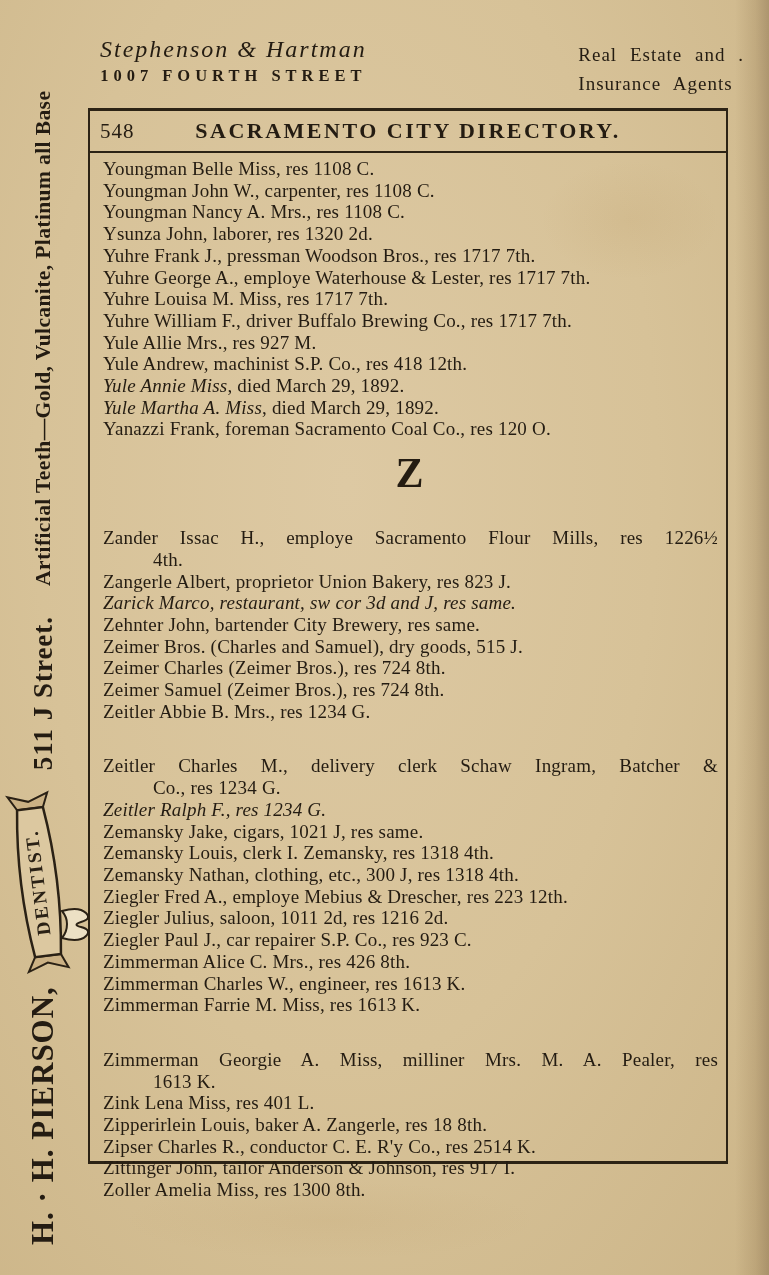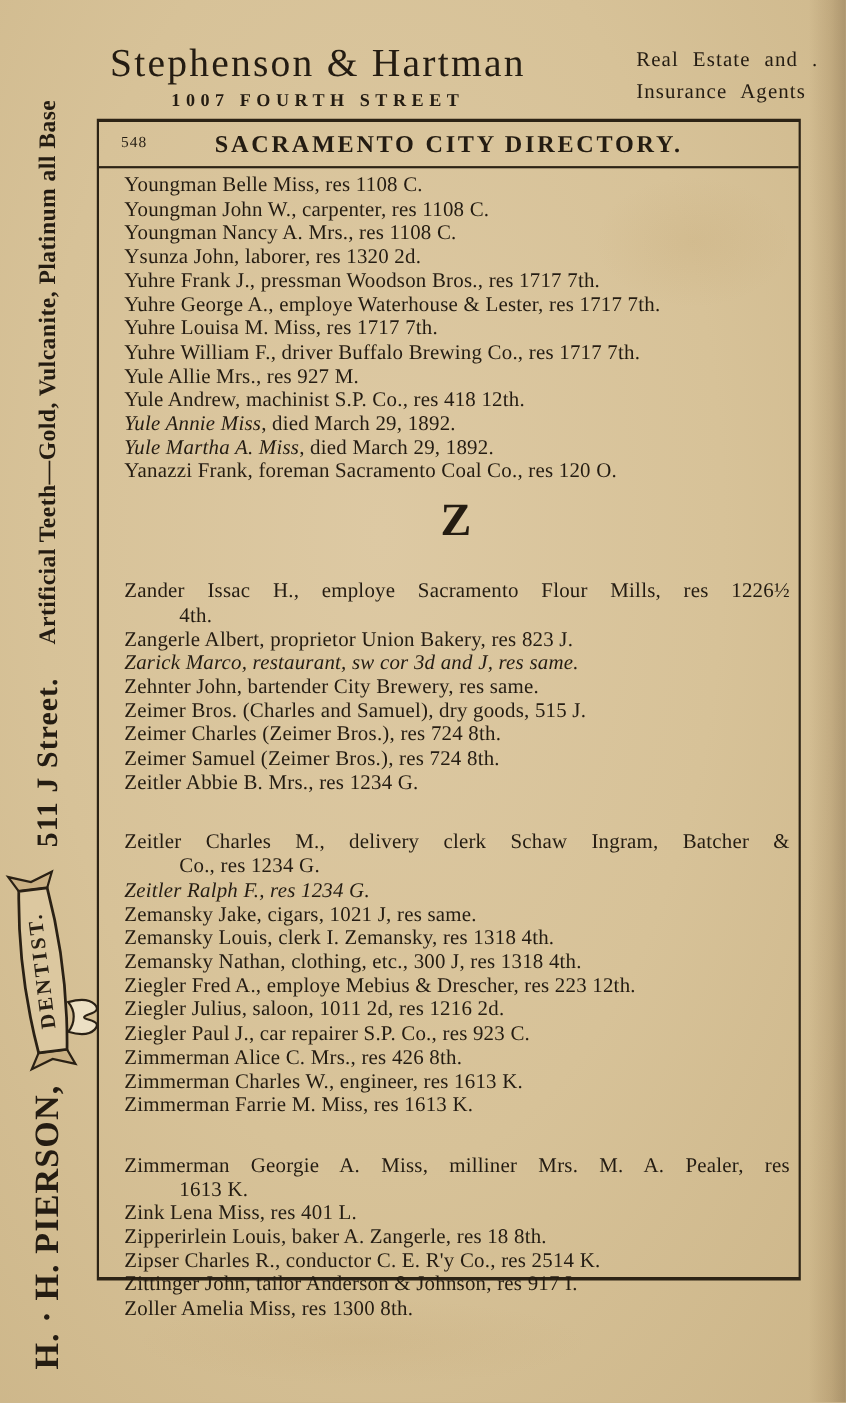--- a/index.html
+++ b/index.html
@@ -36,40 +36,40 @@
   .sb-ribbon { margin: 6px 8px 0 10px; flex: none; }
   .sb-street { font-weight: bold; font-size: 27px; letter-spacing: 1px; margin: 0 16px 0 10px; }
   .sb-services { font-weight: bold; font-size: 21.5px; letter-spacing: 0.4px; margin-left: 14px; }
 
   
   .masthead {
     position: absolute; left: 100px; top: 36px; width: 644px;
     display: flex; justify-content: space-between; align-items: flex-start;
   }
   .mast-left { text-align: center; }
-  .firm { font-size: 36px; letter-spacing: 2px; white-space: nowrap; }
+  .firm { font-size: 24px; letter-spacing: 2px; white-space: nowrap; font-style: italic; }
   .addr { font-size: 16.5px; font-weight: bold; letter-spacing: 5px; margin-top: 3px; white-space: nowrap; }
   .mast-right { font-size: 19px; line-height: 29px; letter-spacing: 1px; word-spacing: 7px; margin-top: 4px; white-space: nowrap; }
 
   
   .dirbox {
     position: absolute; left: 88px; top: 108px; width: 640px; height: 1056px;
     box-sizing: border-box;
     border: 2px solid #2c2315; border-top-width: 3px; border-bottom-width: 3px;
   }
   .dirhead {
     position: relative; height: 40px; border-bottom: 2px solid #2c2315;
     display: flex; align-items: center; padding: 0 10px;
   }
-  .pagenum { font-size: 14px; letter-spacing: 1px; z-index: 1; margin-left: 10px; }
+  .pagenum { font-size: 21px; letter-spacing: 1px; z-index: 1; }
   .dirtitle {
     position: absolute; left: 0; right: 0; text-align: center;
     font-weight: bold; font-size: 22px; letter-spacing: 2.5px;
   }
-  .entries { padding: 5px 8px 0 23px; font-size: 19px; line-height: 21.7px; letter-spacing: 0.2px; }
+  .entries { padding: 5px 8px 0 13px; font-size: 19px; line-height: 21.7px; letter-spacing: 0.2px; }
   .entry { }
   .has-cont .line1 { text-align: justify; text-align-last: justify; margin-top: 33px; }
   .cont { padding-left: 50px; }
   .lead-italic { font-style: italic; }
   .lead-bold { font-weight: bold; letter-spacing: 0.6px; }
   .section-letter {
     text-align: center; font-size: 42px; font-weight: bold; line-height: 42px;
     margin: 12px 0 9px; letter-spacing: 2px;
   }
 </style>

